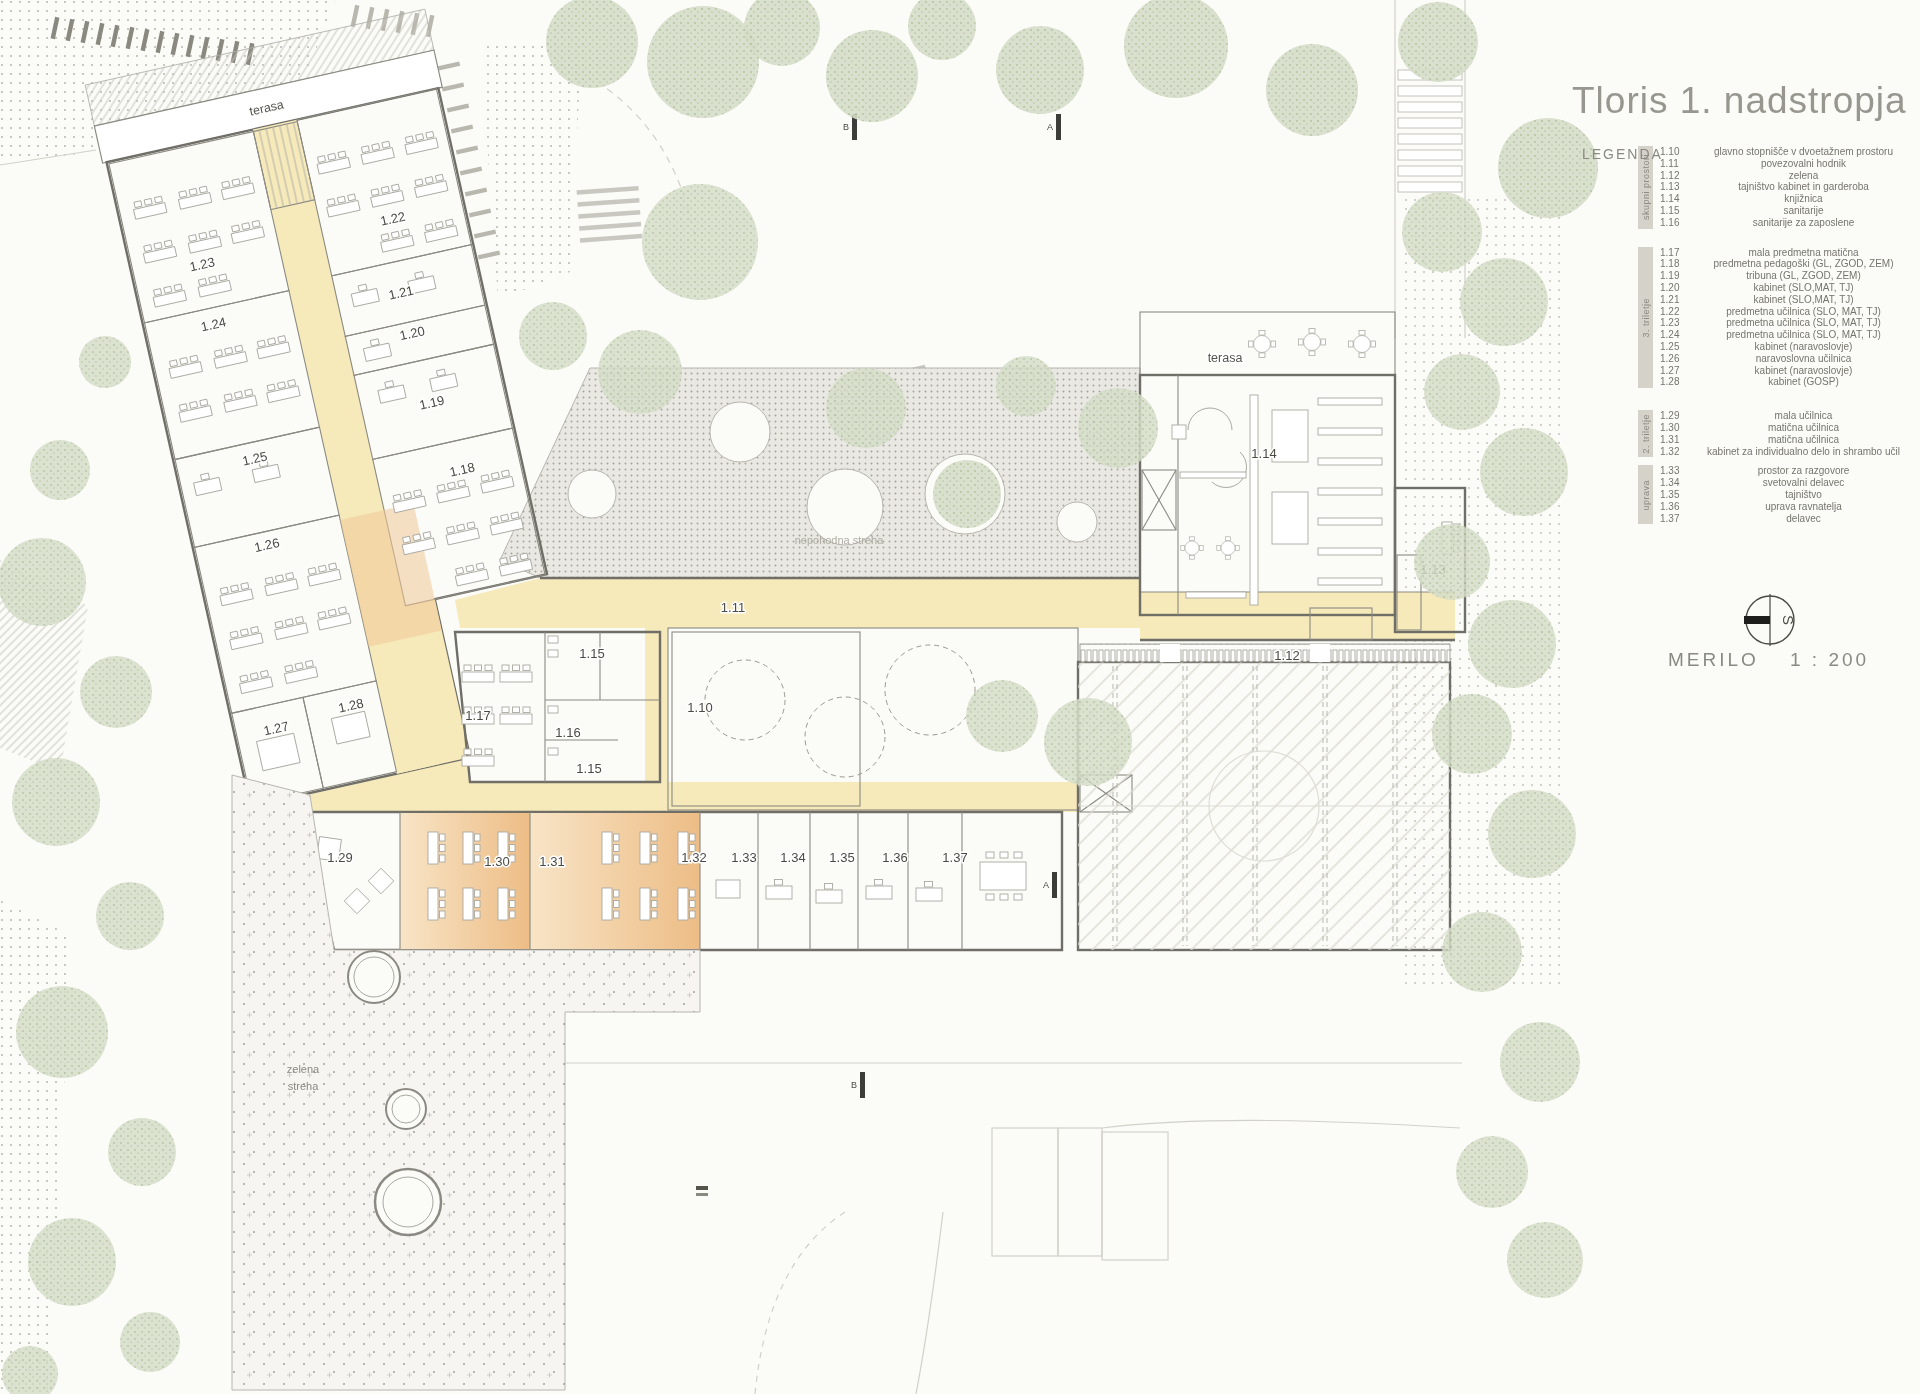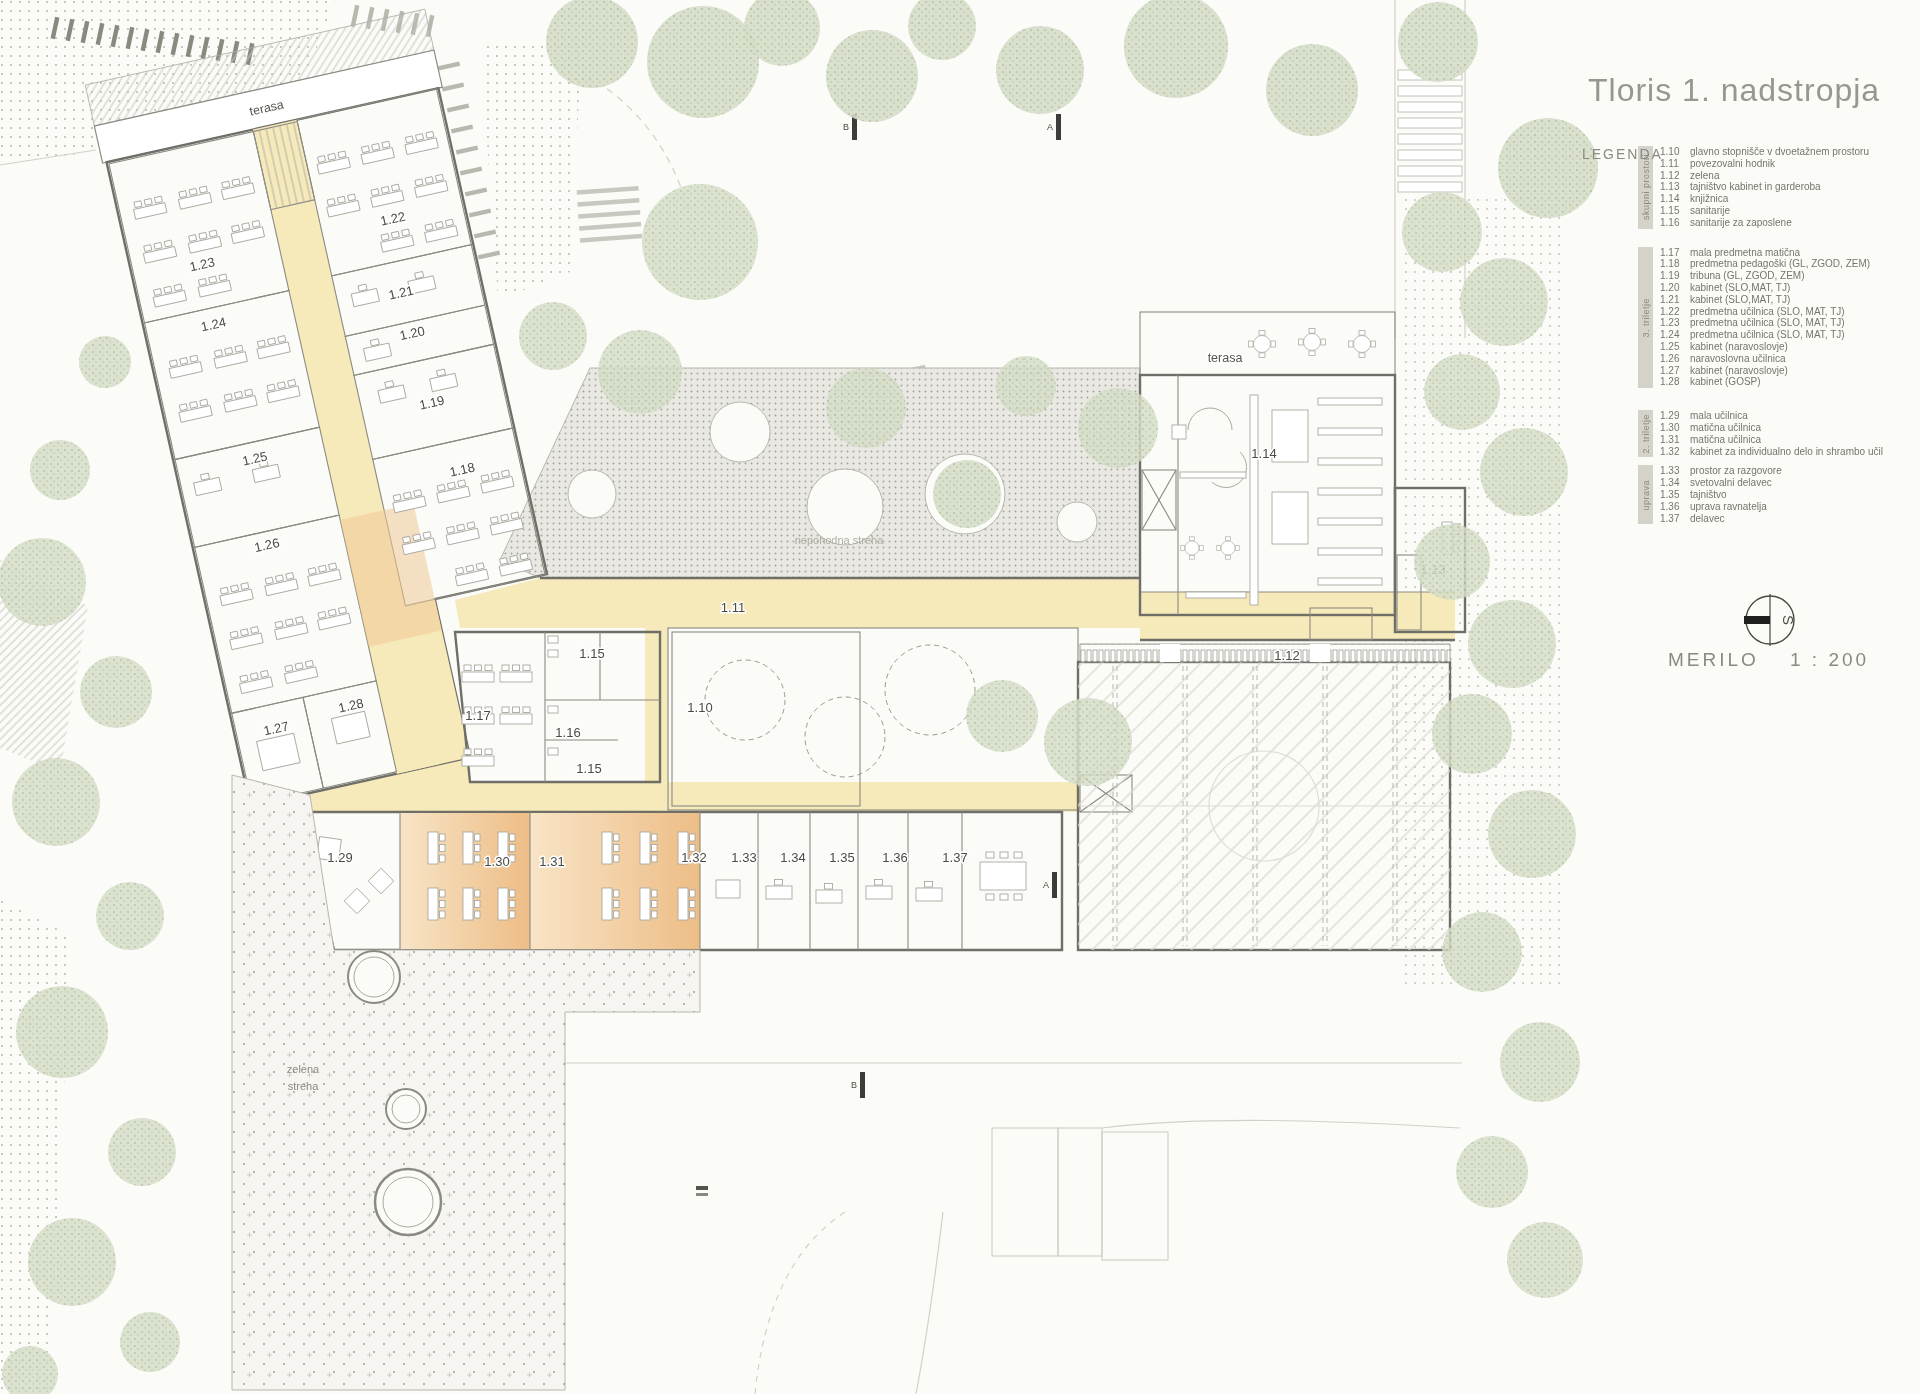--- a/index.html
+++ b/index.html
@@ -12,32 +12,32 @@
   .grn{font-size:11px;fill:#8b8a80;text-anchor:middle;}
   .mer{font-size:19px;fill:#8b8a82;letter-spacing:3px;}
   .sec{font-size:9px;fill:#4b4a43;text-anchor:end;}
   .w2{stroke:#6f6e67;stroke-width:2.4;fill:none;}
   .w1{stroke:#8b8a82;stroke-width:1.1;fill:none;}
   .fw{fill:#fff;stroke:#a9a8a0;stroke-width:.9;}
   .crt{stroke:#deddd4;stroke-width:1.2;fill:none;}
   .dash{stroke:#9a9990;stroke-width:1;fill:none;stroke-dasharray:5 4;}
   .rd{stroke:#d2d1c9;stroke-width:1.2;fill:none;}
   
-  #title{position:absolute;left:1572px;top:72px;font-size:32px;color:#98978f;letter-spacing:1px;margin-left:16px;}
+  #title{position:absolute;left:1572px;top:80px;font-size:37px;color:#98978f;letter-spacing:1px;}
   #legend{position:absolute;left:1582px;top:146px;width:335px;color:#76756d;}
   #legHead{position:absolute;left:0;top:0;font-size:14px;letter-spacing:2px;color:#8a8982;}
   #lgroups{margin-left:56px;}
   .lgroup{display:flex;align-items:stretch;}
   .g0{margin-bottom:18px;} .g1{margin-bottom:22px;} .g2{margin-bottom:8px;}
   .strip{width:15px;background:#d5d2ca;display:flex;align-items:center;justify-content:center;margin-right:7px;flex:none;}
   .stripTxt{writing-mode:vertical-rl;transform:rotate(180deg);font-size:9px;color:#8b8a83;letter-spacing:.5px;white-space:nowrap;}
   .rows{flex:1;}
   .lr{display:flex;line-height:11.8px;font-size:10px;white-space:nowrap;}
   .ln{width:30px;flex:none;}
-  .lt{flex:1;}
+  .lt{flex:1;text-align:center;}
 </style>
 </head>
 <body>
 
 <div id="stage">
 
 <svg width="1920" height="1394" viewBox="0 0 1920 1394">
 <defs>
   <pattern id="dots" width="9" height="9" patternUnits="userSpaceOnUse">
           <circle cx="2" cy="2" r="1" fill="#b7b6ae"></circle>

